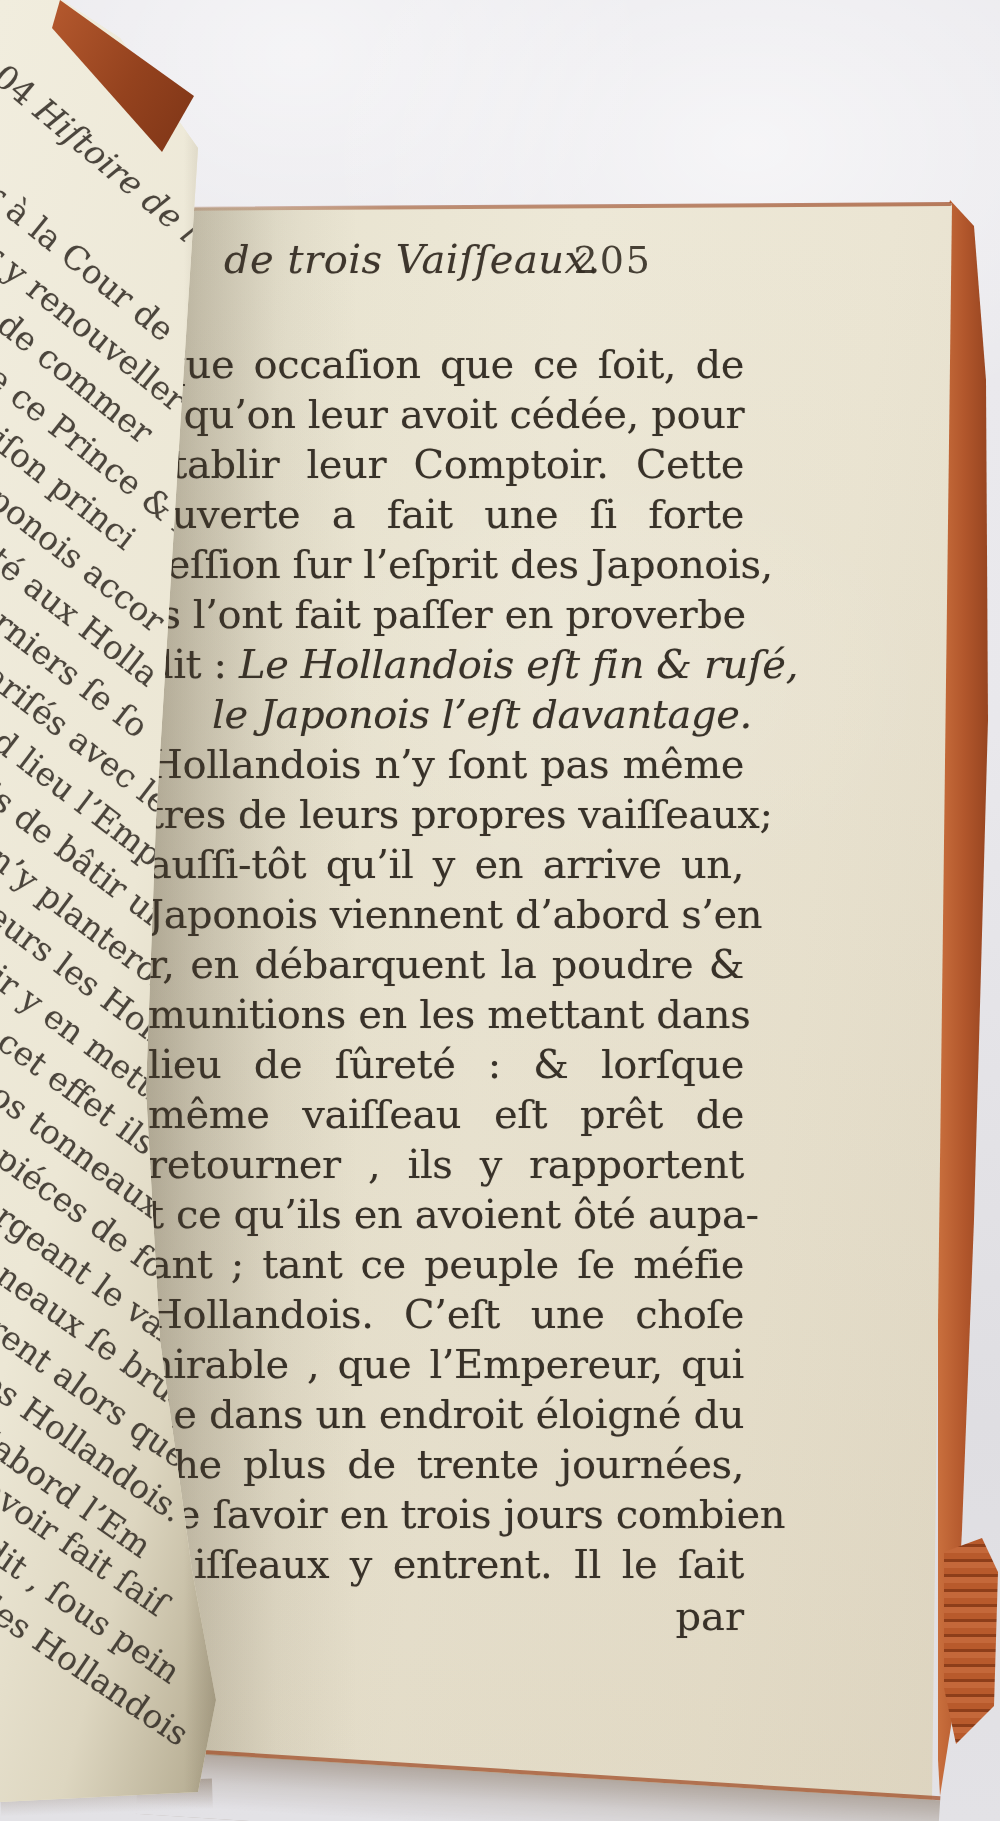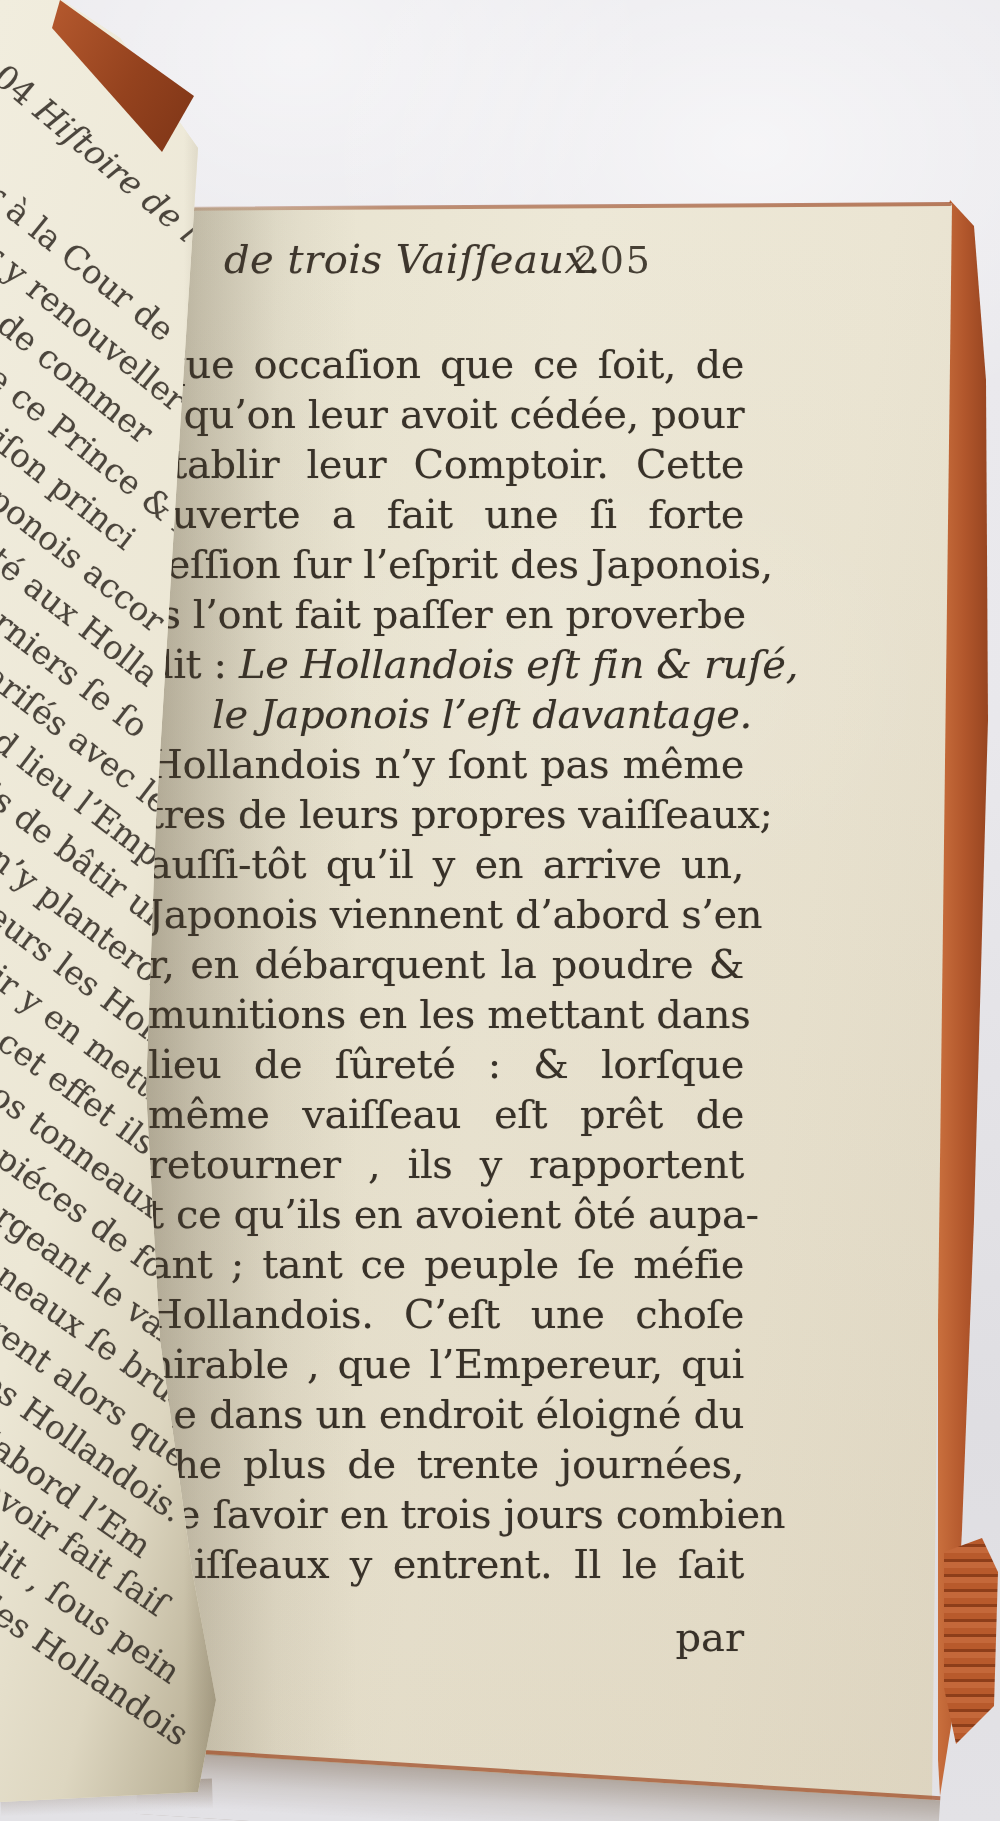--- a/index.html
+++ b/index.html
@@ -66,21 +66,21 @@
   .pg-num{position:absolute;right:92px;top:2px;font-size:38px;color:rgba(52,45,36,.9);letter-spacing:2px;}
   .line{
     position:absolute;left:0;width:596px;height:50px;font-size:40px;line-height:48px;
     color:rgba(49,43,35,.95);text-align:justify;text-align-last:justify;white-space:nowrap;
     text-shadow:0 0 1px rgba(60,50,40,.35);letter-spacing:-0.4px;
   }
   .line.indent{left:64px;width:532px;}
   .line .it{font-style:italic;}
   .catchword{
     position:absolute;left:0;width:596px;text-align:right;font-size:40px;line-height:48px;
-    color:rgba(49,43,35,.95);text-shadow:0 0 1px rgba(60,50,40,.35);margin-top:21px;
+    color:rgba(49,43,35,.95);text-shadow:0 0 1px rgba(60,50,40,.35);
   }
   
   .left-strip{
     position:absolute;left:0;top:0;width:230px;height:1802px;overflow:hidden;
     clip-path:polygon(0px 0px,62px 0px,120px 38px,198px 148px,180px 430px,156px 820px,146px 1090px,160px 1340px,192px 1570px,216px 1700px,198px 1792px,0px 1802px);
     background:
       linear-gradient(105deg,#f1edde 0%,#ece7d5 52%,#ddd6c0 76%,#b9b096 94%,#a69d82 100%),
       #ece7d5;
     z-index:5;
   }

